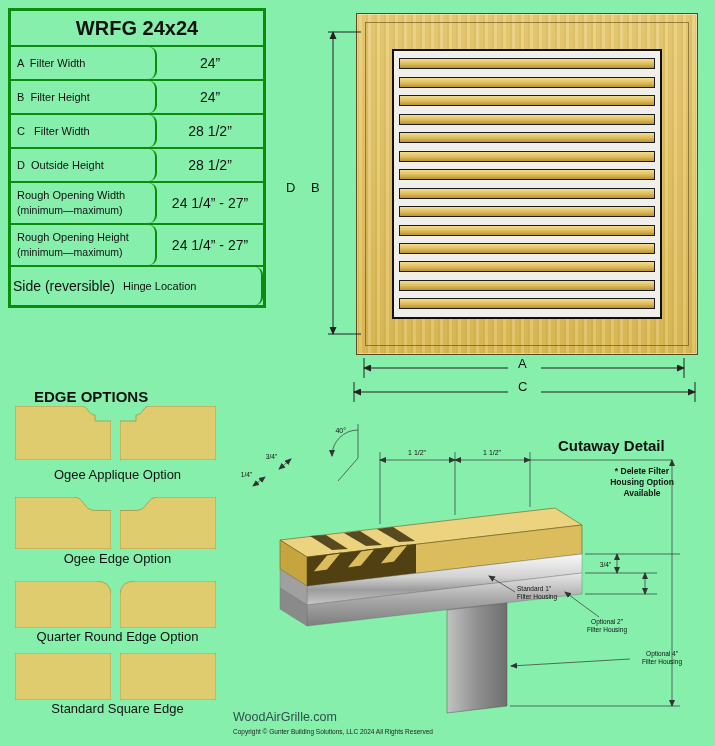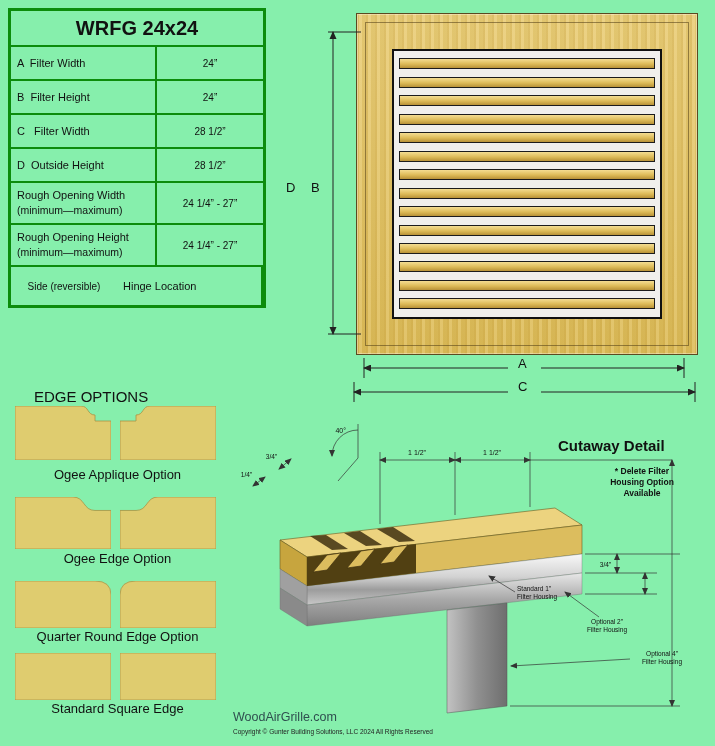--- a/index.html
+++ b/index.html
@@ -8,44 +8,44 @@
   body{font-family:"Liberation Sans",sans-serif;color:var(--ink);}
   .page{position:relative;width:715px;height:746px;background:#86efac;overflow:hidden;}
 
   
   .spec-table{position:absolute;left:8px;top:8px;width:258px;border:3px solid var(--green);}
   .spec-title{height:36px;border-bottom:2px solid var(--green);display:flex;align-items:center;justify-content:center;
     font-size:20px;font-weight:bold;}
   .srow{display:flex;border-bottom:2px solid var(--green);}
   .srow:last-child{border-bottom:none;}
   .srow.h1{height:34px;} .srow.h2{height:42px;} .srow.h3{height:38px;}
-  .cell{display:flex;}
+  .cell{display:flex;border-radius:8px;}
   .cell.lbl{width:146px;border-right:2px solid var(--green);padding:2px 3px 2px 6px;
     flex-direction:column;justify-content:center;font-size:11px;white-space:pre;line-height:1.35;}
-  .cell.val{flex:1;align-items:center;justify-content:center;font-size:10px;text-align:center;padding:0 2px;}
+  .cell.val{flex:1;align-items:center;justify-content:center;font-size:14px;text-align:center;padding:0 2px;}
   .sub{font-size:10.5px;}
 
   
   .grille-frame{position:absolute;left:356px;top:13px;width:342px;height:342px;
     border:1px solid #5a4a20;
     background:
       repeating-linear-gradient(90deg, rgba(120,80,10,0.10) 0 2px, rgba(255,255,255,0.12) 2px 5px, rgba(0,0,0,0.03) 5px 9px),
       linear-gradient(180deg,#e9cc74,#ddbb56);
     box-shadow: inset 0 0 0 1px rgba(255,255,255,0.35);}
   .frame-line{position:absolute;inset:8px;border:1px solid rgba(80,60,20,0.55);}
   .grille-panel{position:absolute;inset:35px;border:2px solid #111;background:#f0efec;
     display:flex;flex-direction:column;justify-content:space-evenly;}
   .louver{height:11px;margin:0 5px;border:1px solid #1c1c1c;
     background:linear-gradient(180deg,#f4dd92,#ddbb58 55%,#b89238);}
 
   .dim-svg{position:absolute;}
   .dim-letter{position:absolute;font-size:13px;color:#111;}
 
   
-  .eo-heading{position:absolute;left:34px;top:388px;font-size:15px;font-weight:normal;}
+  .eo-heading{position:absolute;left:34px;top:388px;font-size:15px;font-weight:bold;}
   .eo-shape{position:absolute;}
   .eo-label{position:absolute;left:0;width:235px;text-align:center;font-size:13px;}
 
   
   .cutaway-title{position:absolute;left:558px;top:437px;width:140px;font-size:15px;font-weight:bold;}
   .cutaway-note{position:absolute;left:586px;top:466px;width:112px;font-size:8.5px;font-weight:bold;text-align:center;line-height:1.3;}
   svg text{font-family:"Liberation Sans",sans-serif;font-size:6.5px;fill:#111;stroke:none;}
   svg text.big{font-size:7px;}
 
   

